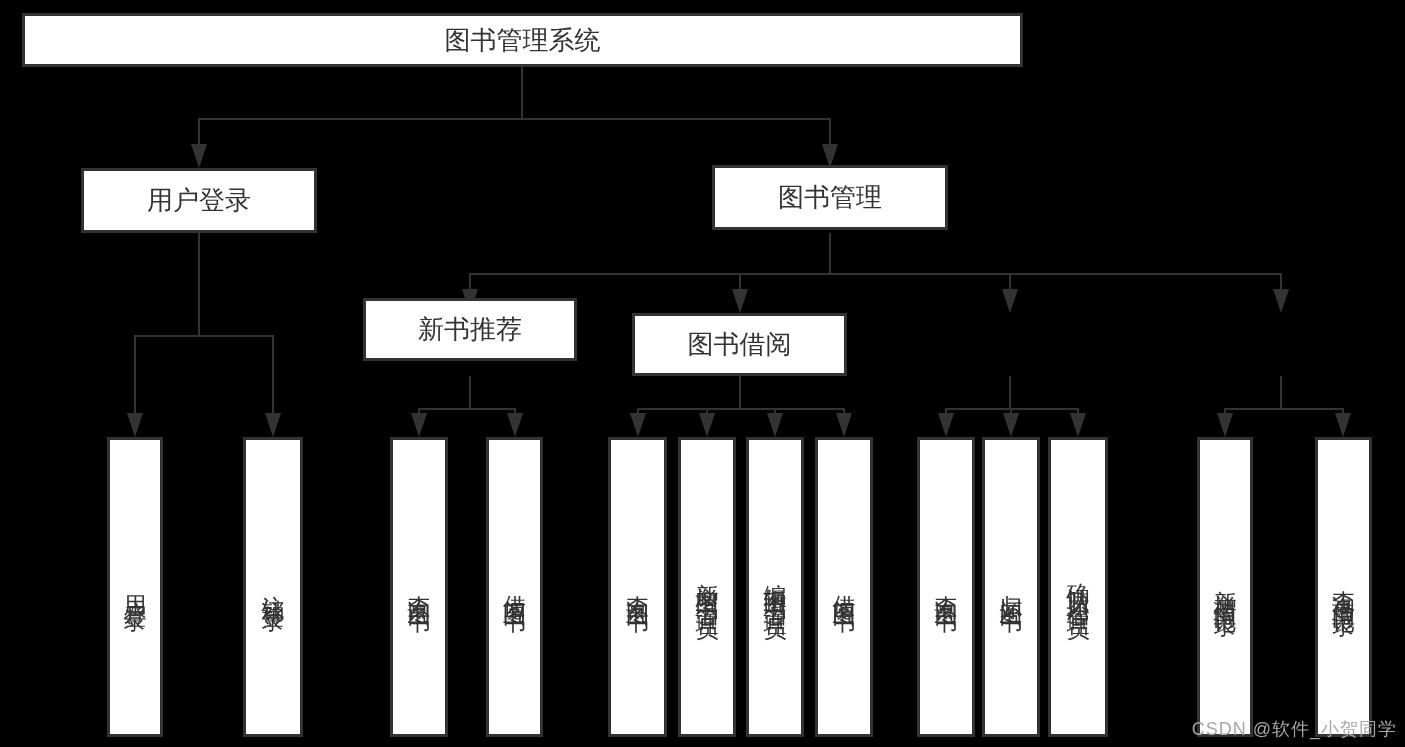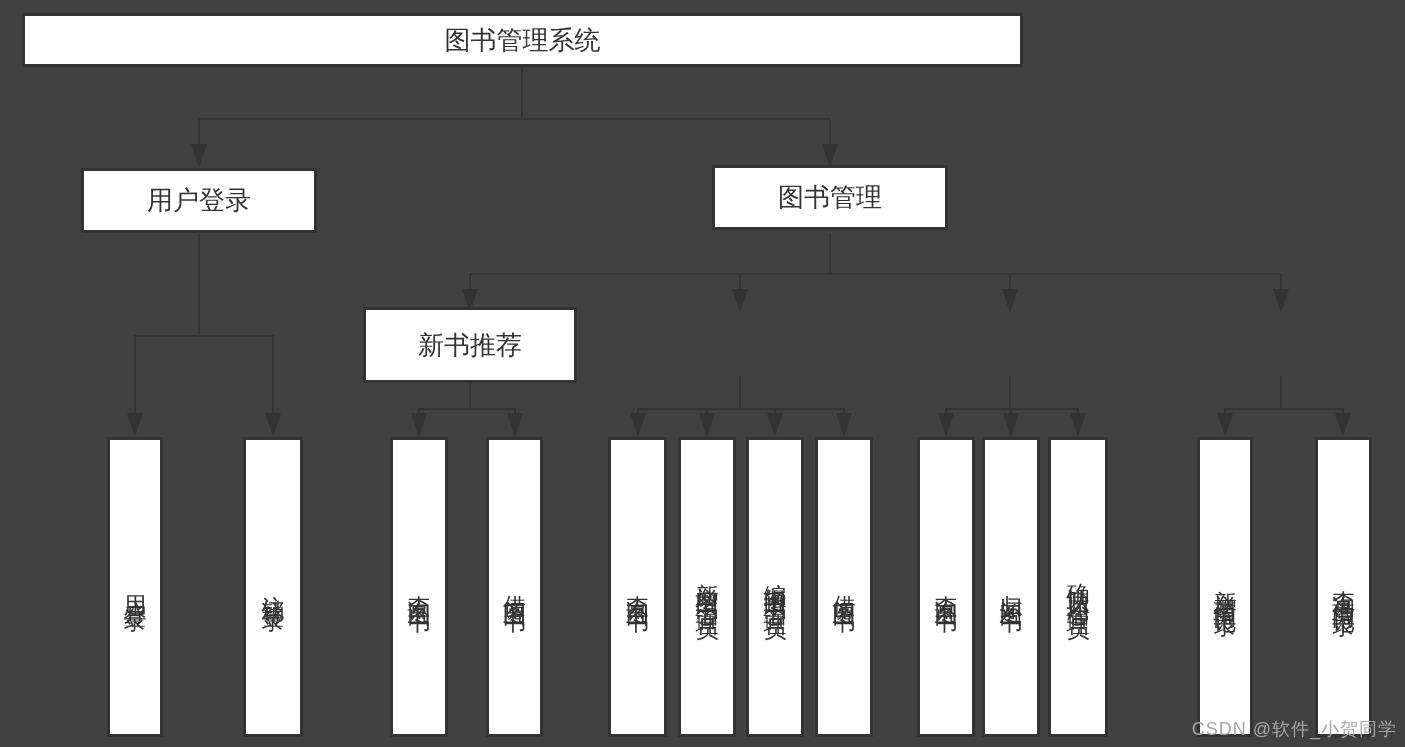--- a/index.html
+++ b/index.html
@@ -1,17 +1,17 @@
 <!DOCTYPE html>
 <html><head>
 <meta charset="utf-8">
 <style>
   html,body{margin:0;padding:0;background:#ffffff;}
   #canvas{
-    position:relative;width:1405px;height:747px;background:#404040;overflow:hidden;
+    position:relative;width:1405px;height:747px;background:#000000;overflow:hidden;
     font-family:"Liberation Sans","DejaVu Sans",sans-serif;color:#333333;
   }
   .box{
     position:absolute;box-sizing:border-box;border:3px solid #333333;background:#ffffff;
     display:flex;align-items:center;justify-content:center;
     font-size:26px;color:#333333;white-space:nowrap;
   }
   .vbox{
     writing-mode:vertical-rl;text-orientation:mixed;
     font-size:23px;letter-spacing:5px;line-height:1;white-space:normal;
@@ -90,21 +90,22 @@
   <div class="vline" style="left:1224px;top:408px;height:7px;"></div>
   <div class="arrow" style="left:1217px;top:413px;"></div>
   <div class="vline" style="left:1342px;top:408px;height:7px;"></div>
   <div class="arrow" style="left:1335px;top:413px;"></div>
 
   <div class="box" style="left:22px;top:13px;width:1001px;height:54px;">图书管理系统</div>
 
   <div class="box" style="left:81px;top:168px;width:236px;height:65px;">用户登录</div>
   <div class="box" style="left:712px;top:165px;width:236px;height:65px;">图书管理</div>
 
-  <div class="box" style="left:363px;top:307px;width:214px;height:76px;">新书推荐</div>
+  <div class="box" style="left:363px;top:298px;width:214px;height:63px;">新书推荐</div>
+  <div class="box" style="left:632px;top:313px;width:215px;height:63px;">图书借阅</div>
 
   <div class="box vbox" style="left:107px;top:437px;width:56px;height:300px;">用户登录</div>
   <div class="box vbox" style="left:243px;top:437px;width:60px;height:300px;">注销登录</div>
 
   <div class="box vbox" style="left:390px;top:437px;width:58px;height:300px;">查询图书</div>
   <div class="box vbox" style="left:486px;top:437px;width:57px;height:300px;">借阅图书</div>
 
   <div class="box vbox" style="left:608px;top:437px;width:59px;height:300px;">查询图书</div>
   <div class="box vbox" style="left:678px;top:437px;width:58px;height:300px;">新增图书（管理员）</div>
   <div class="box vbox" style="left:746px;top:437px;width:58px;height:300px;">编辑图书（管理员）</div>

